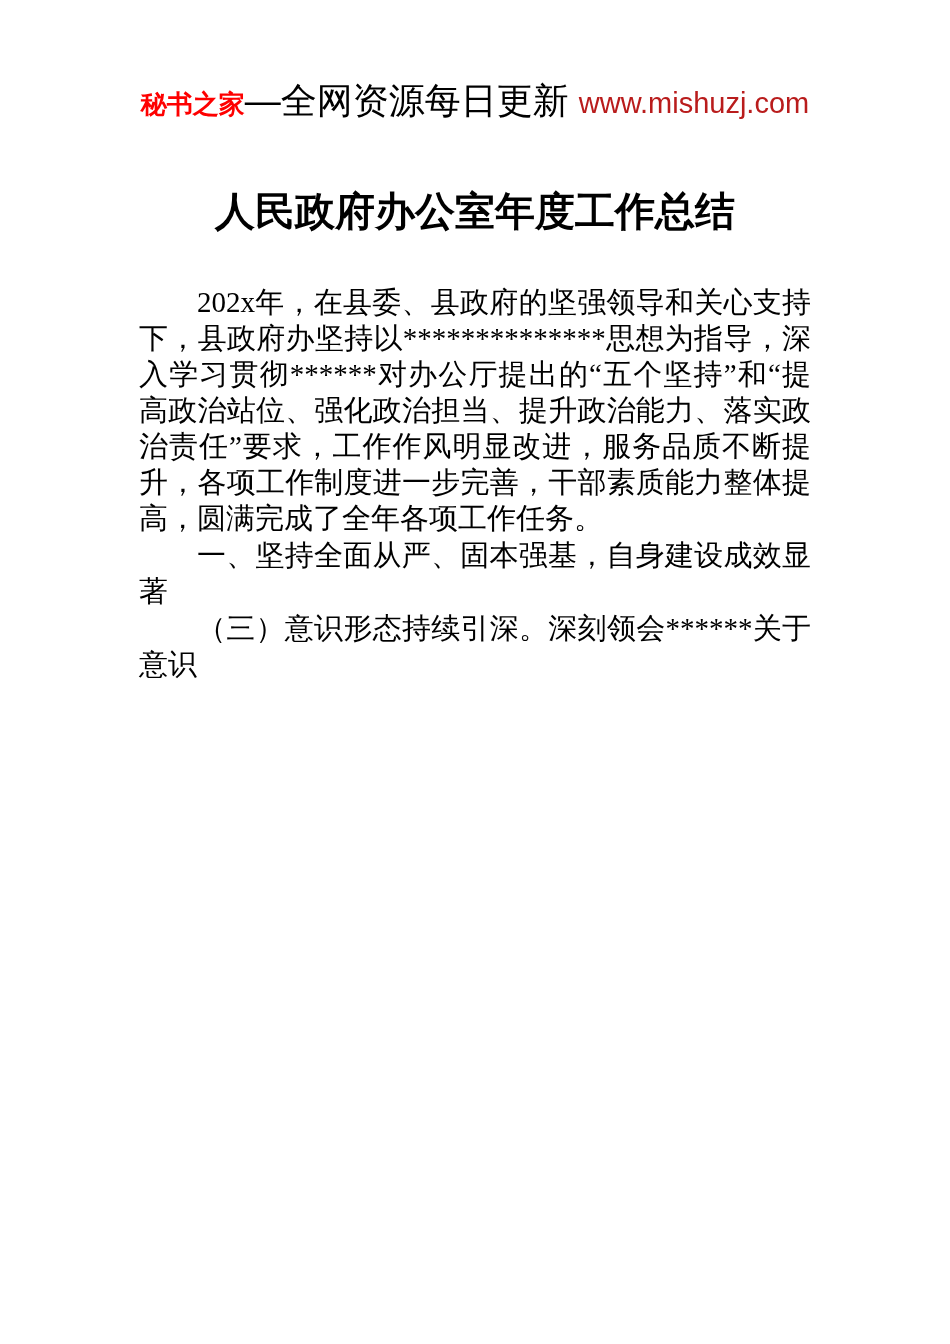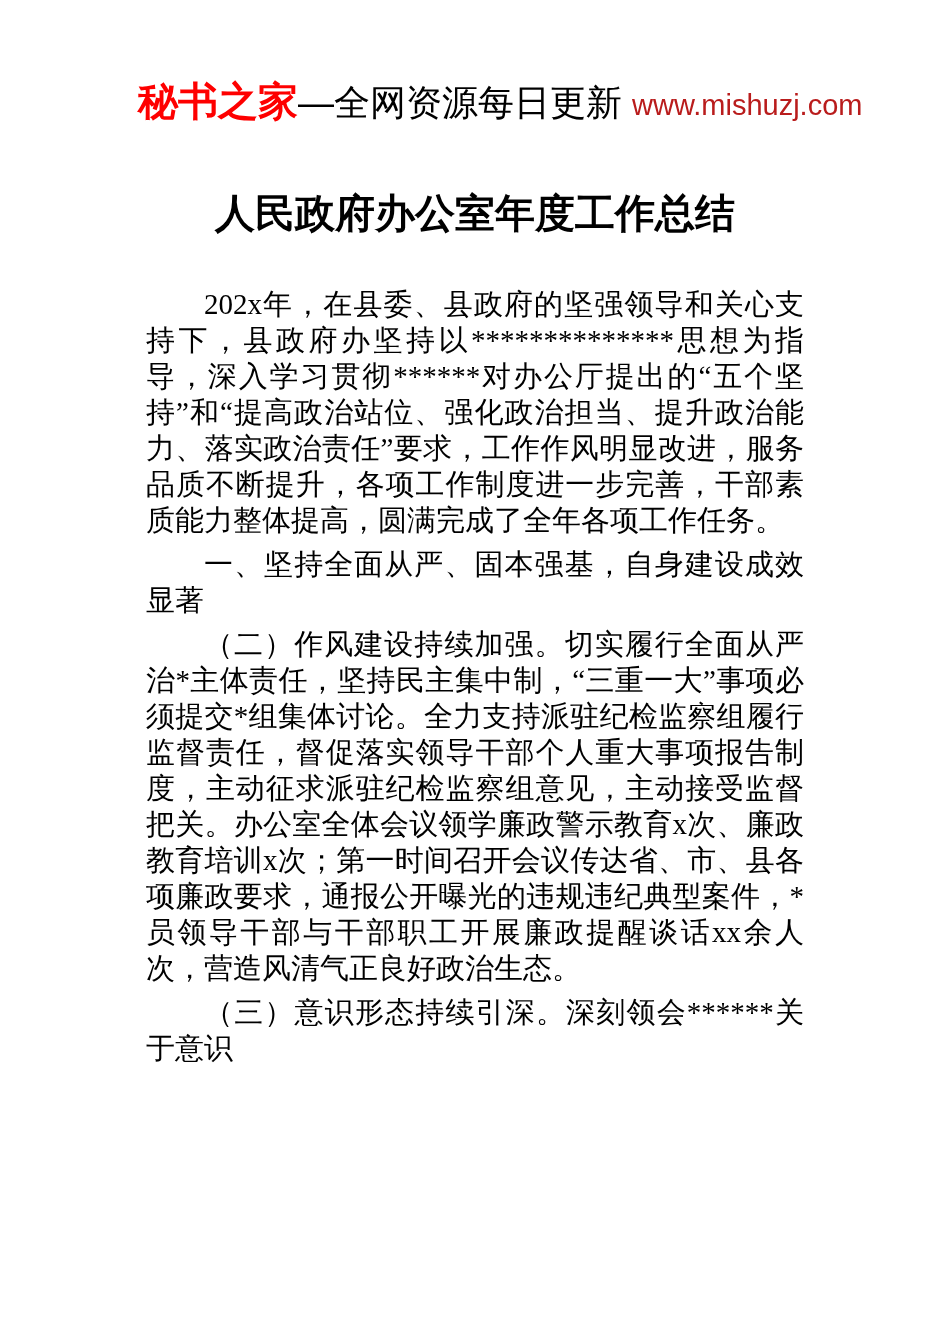--- a/index.html
+++ b/index.html
@@ -21,21 +21,21 @@
   }
   .site-header {
     text-align: center;
     white-space: nowrap;
     font-size: 28px;
     line-height: 34px;
     font-family: "Liberation Sans", "DejaVu Sans", sans-serif;
   }
   .site-header .brand {
     font-weight: bold;
-    font-size: 40px;
+    font-size: 26px;
   }
   .site-header .tagline {
     color: #000000;
     font-size: 36px;
   }
   .site-header .url {
     margin-left: 10px;
     font-size: 29px;
     text-decoration: none;
   }
@@ -49,37 +49,36 @@
     letter-spacing: 0px;
   }
   .doc-body {
     margin-top: 47px;
     font-size: 29px;
     line-height: 36px;
     text-align: justify;
     text-justify: inter-ideograph;
   }
   .doc-body p {
-    margin: 8px;
+    margin: 1px;
     padding: 0;
     text-indent: 2em;
     word-break: break-all;
   }
 </style>
 </head>
 <body>
 
 <div class="page">
 
   <div class="site-header">
     <span class="brand" style="color: rgb(254, 0, 0);">秘书之家</span><span class="tagline">—全网资源每日更新</span><span class="url" style="color: #b91c1c;">www.mishuzj.com</span>
   </div>
 
   <h1 class="doc-title">人民政府办公室年度工作总结</h1>
 
   <div class="doc-body">
     <p>202x年，在县委、县政府的坚强领导和关心支持下，县政府办坚持以**************思想为指导，深入学习贯彻******对办公厅提出的“五个坚持”和“提高政治站位、强化政治担当、提升政治能力、落实政治责任”要求，工作作风明显改进，服务品质不断提升，各项工作制度进一步完善，干部素质能力整体提高，圆满完成了全年各项工作任务。</p>
     <p>一、坚持全面从严、固本强基，自身建设成效显著</p>
-    <p>（二）作风建设持续加强。切实履行全面从严治*主体责任，坚持民主集中制，“三重一大”事项必须提交*组集体讨论。全力支持派驻纪检监察组履行监督责任，督促落实领导干部个人重大事项报告制度，主动征求派驻纪检监察组意见，主动接受监督把关。办公室全体会议领学廉政警示教育x次、廉政教育培训x次；第一时间召开会议传达省、市、县各项廉政要求，通报公开曝光的违规违纪典型案件，*员领导干部与干部职工开展廉政提醒谈话xx余人次，营造风清气正良好政治生态。</p>
     <p>（三）意识形态持续引深。深刻领会******关于意识</p>
   </div>
 
 </div>
 
 </body></html>

